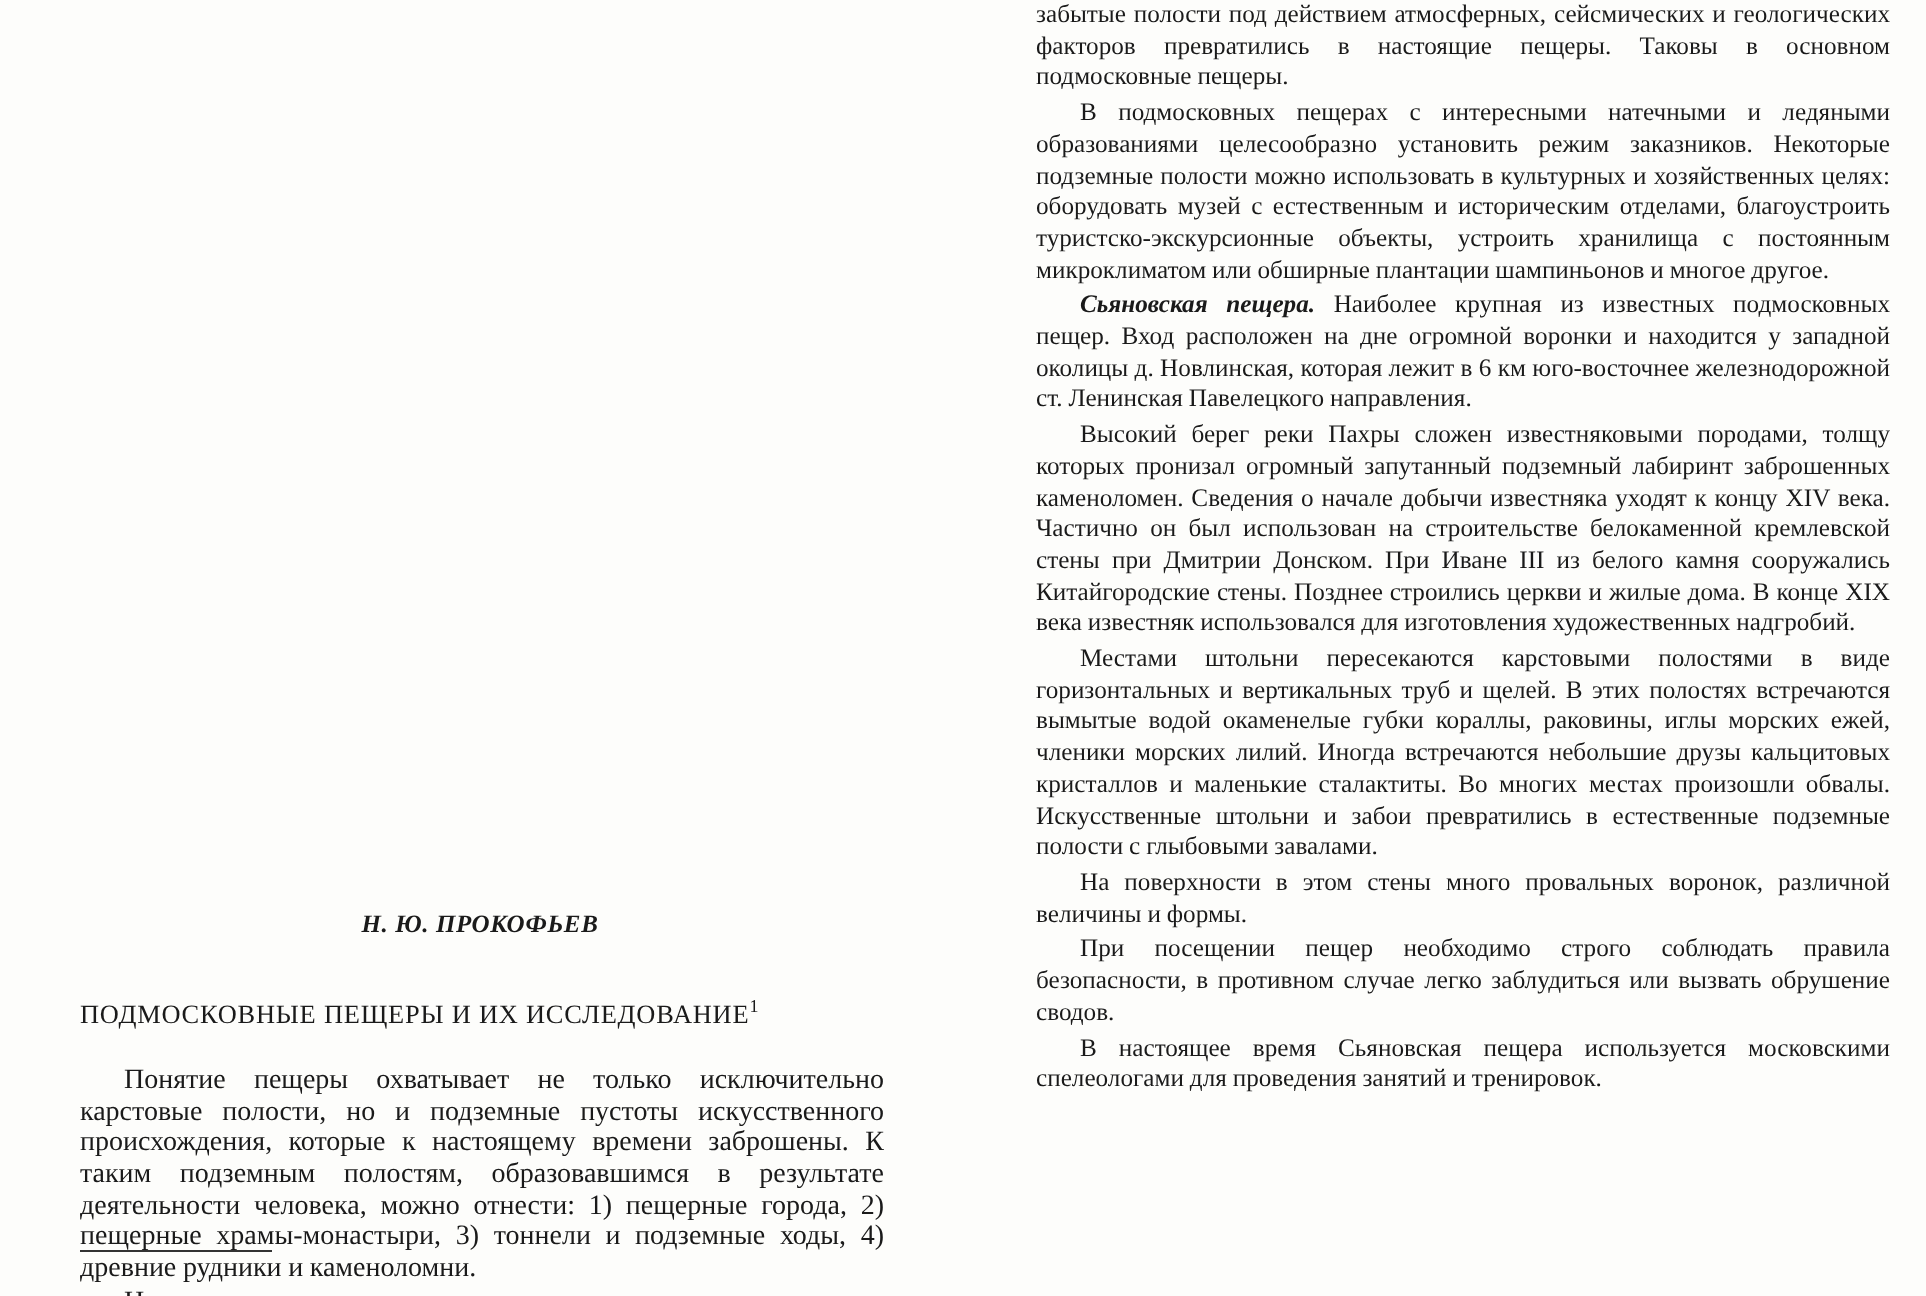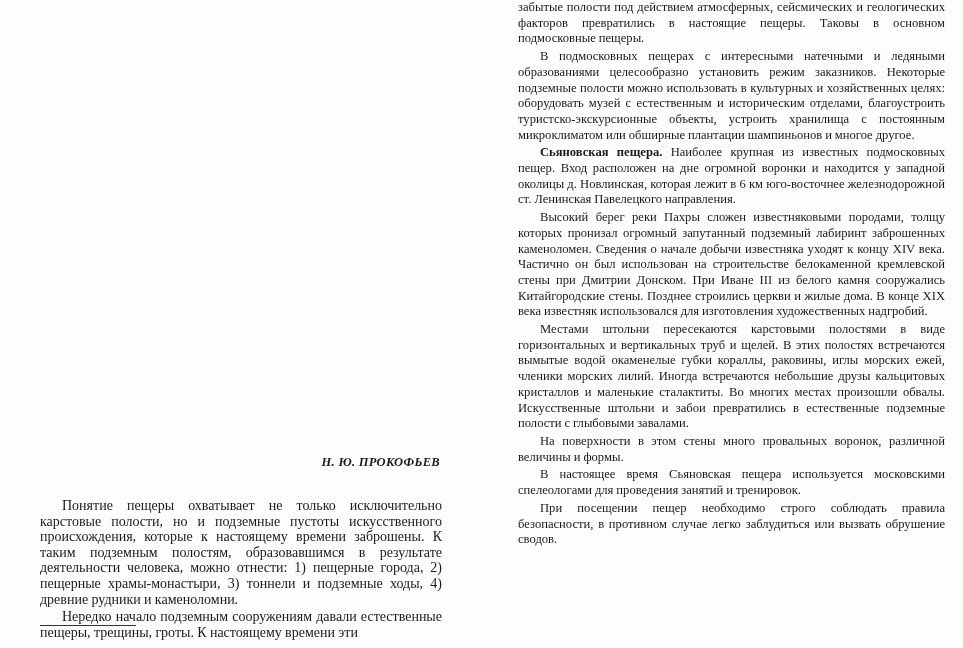--- a/index.html
+++ b/index.html
@@ -34,21 +34,21 @@
   .col-right {
     left: 500px;
     width: 463px;
     height: 540px;
     padding: 0 18px 0 18px;
   }
   .spacer-author {
     height: 455px;
   }
   .author {
-    text-align: right;
+    text-align: center;
     font-style: italic;
     font-weight: bold;
     font-size: 12.5px;
     letter-spacing: 0.3px;
     margin: 0 0 28px 0;
     padding-right: 2px;
   }
   .article-title {
     font-size: 13.2px;
     font-weight: normal;
@@ -71,20 +71,21 @@
   }
   p.body-par.no-indent {
     text-indent: 0;
   }
   .col-right p.body-par {
     font-size: 12.6px;
     line-height: 15.7px;
   }
   .runin {
     font-weight: bold;
+    font-style: italic;
   }
   .footnote-rule {
     position: absolute;
     left: 40px;
     bottom: 22px;
     width: 96px;
     height: 1px;
     background: #333;
   }
   .footnote {
@@ -105,31 +106,32 @@
 </head>
 <body>
 
 <div class="page">
 
   <div class="column col-left">
     <div class="spacer-author"></div>
 
     <div class="author">Н. Ю. ПРОКОФЬЕВ</div>
 
+    <h1 class="article-title"><span>ПОДМОСКОВНЫЕ ПЕЩЕРЫ И ИХ ИССЛЕДОВАНИЕ</span><span class="fn">1</span></h1>
 
     <p class="body-par">Понятие пещеры охватывает не только исключительно карстовые полости, но и подземные пустоты искусственного происхождения, которые к настоящему времени заброшены. К таким подземным полостям, образовавшимся в результате деятельности человека, можно отнести: 1) пещерные города, 2) пещерные храмы-монастыри, 3) тоннели и подземные ходы, 4) древние рудники и каменоломни.</p>
     <p class="body-par">Нередко начало подземным сооружениям давали естественные пещеры, трещины, гроты. К настоящему времени эти</p>
 
     <div class="footnote-rule"></div>
   </div>
 
   <div class="column col-right">
     <p class="body-par no-indent">забытые полости под действием атмосферных, сейсмических и геологических факторов превратились в настоящие пещеры. Таковы в основном подмосковные пещеры.</p>
     <p class="body-par">В подмосковных пещерах с интересными натечными и ледяными образованиями целесообразно установить режим заказников. Некоторые подземные полости можно использовать в культурных и хозяйственных целях: оборудовать музей с естественным и историческим отделами, благоустроить туристско-экскурсионные объекты, устроить хранилища с постоянным микроклиматом или обширные плантации шампиньонов и многое другое.</p>
     <p class="body-par"><span class="runin">Сьяновская пещера.</span> <span>Наиболее крупная из известных подмосковных пещер. Вход расположен на дне огромной воронки и находится у западной околицы д. Новлинская, которая лежит в 6 км юго-восточнее железнодорожной ст. Ленинская Павелецкого направления.</span></p>
     <p class="body-par">Высокий берег реки Пахры сложен известняковыми породами, толщу которых пронизал огромный запутанный подземный лабиринт заброшенных каменоломен. Сведения о начале добычи известняка уходят к концу XIV века. Частично он был использован на строительстве белокаменной кремлевской стены при Дмитрии Донском. При Иване III из белого камня сооружались Китайгородские стены. Позднее строились церкви и жилые дома. В конце XIX века известняк использовался для изготовления художественных надгробий.</p>
     <p class="body-par">Местами штольни пересекаются карстовыми полостями в виде горизонтальных и вертикальных труб и щелей. В этих полостях встречаются вымытые водой окаменелые губки кораллы, раковины, иглы морских ежей, членики морских лилий. Иногда встречаются небольшие друзы кальцитовых кристаллов и маленькие сталактиты. Во многих местах произошли обвалы. Искусственные штольни и забои превратились в естественные подземные полости с глыбовыми завалами.</p>
     <p class="body-par">На поверхности в этом стены много провальных воронок, различной величины и формы.</p>
+    <p class="body-par">При посещении пещер необходимо строго соблюдать правила безопасности, в противном случае легко заблудиться или вызвать обрушение сводов.</p>
     <p class="body-par">В настоящее время Сьяновская пещера используется московскими спелеологами для проведения занятий и тренировок.</p>
-    <p class="body-par">При посещении пещер необходимо строго соблюдать правила безопасности, в противном случае легко заблудиться или вызвать обрушение сводов.</p>
   </div>
 
 </div>
 
 </body></html>

